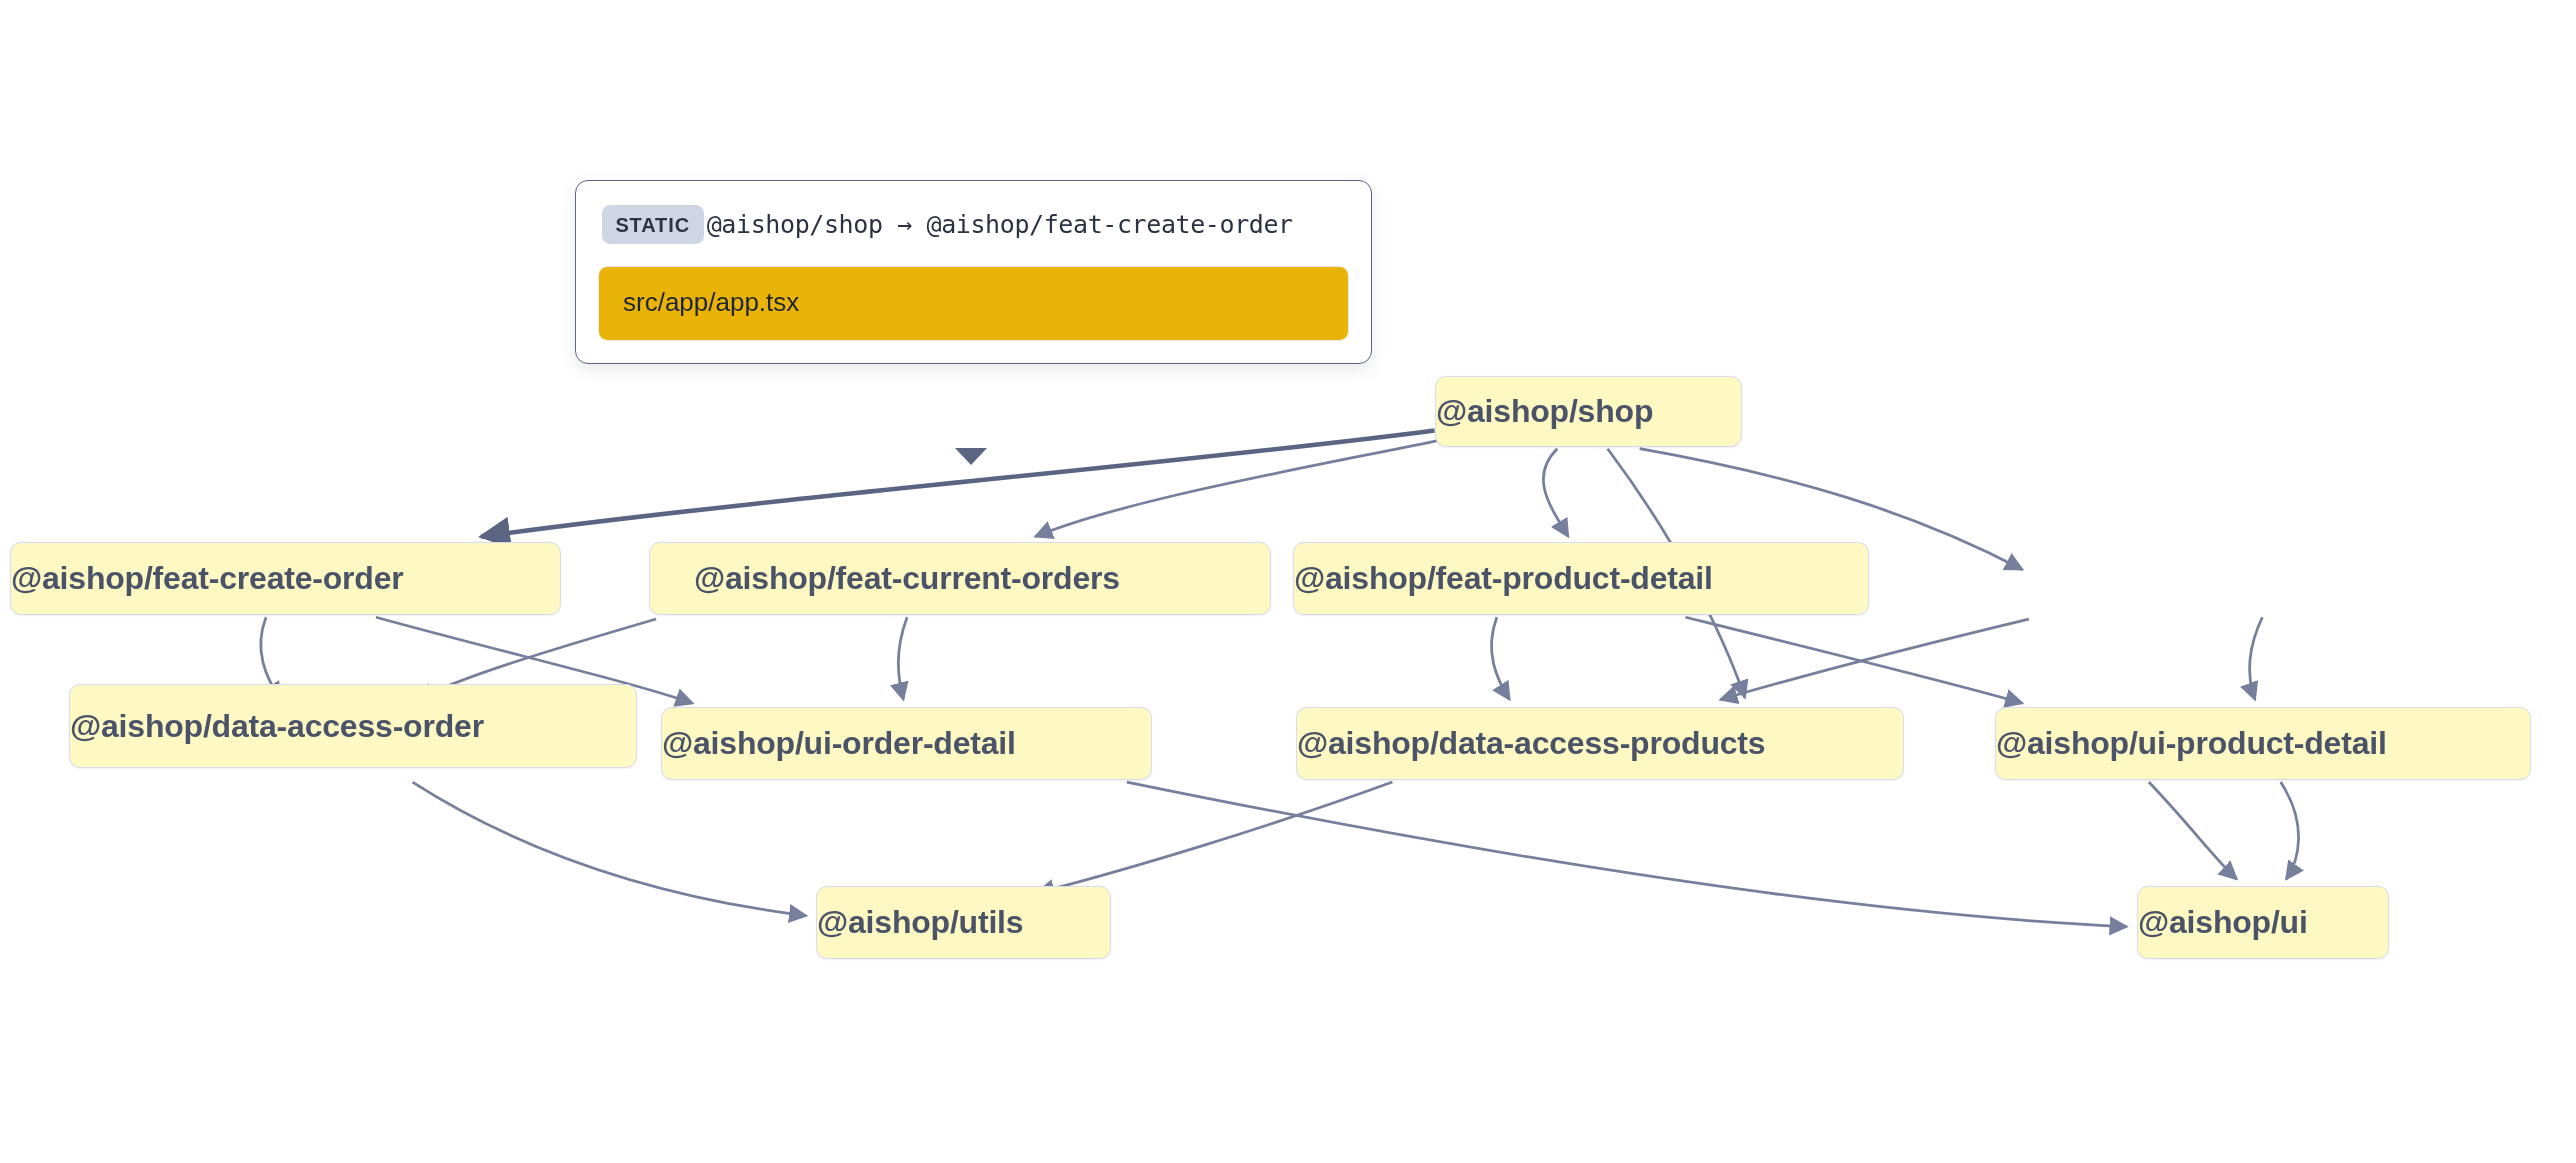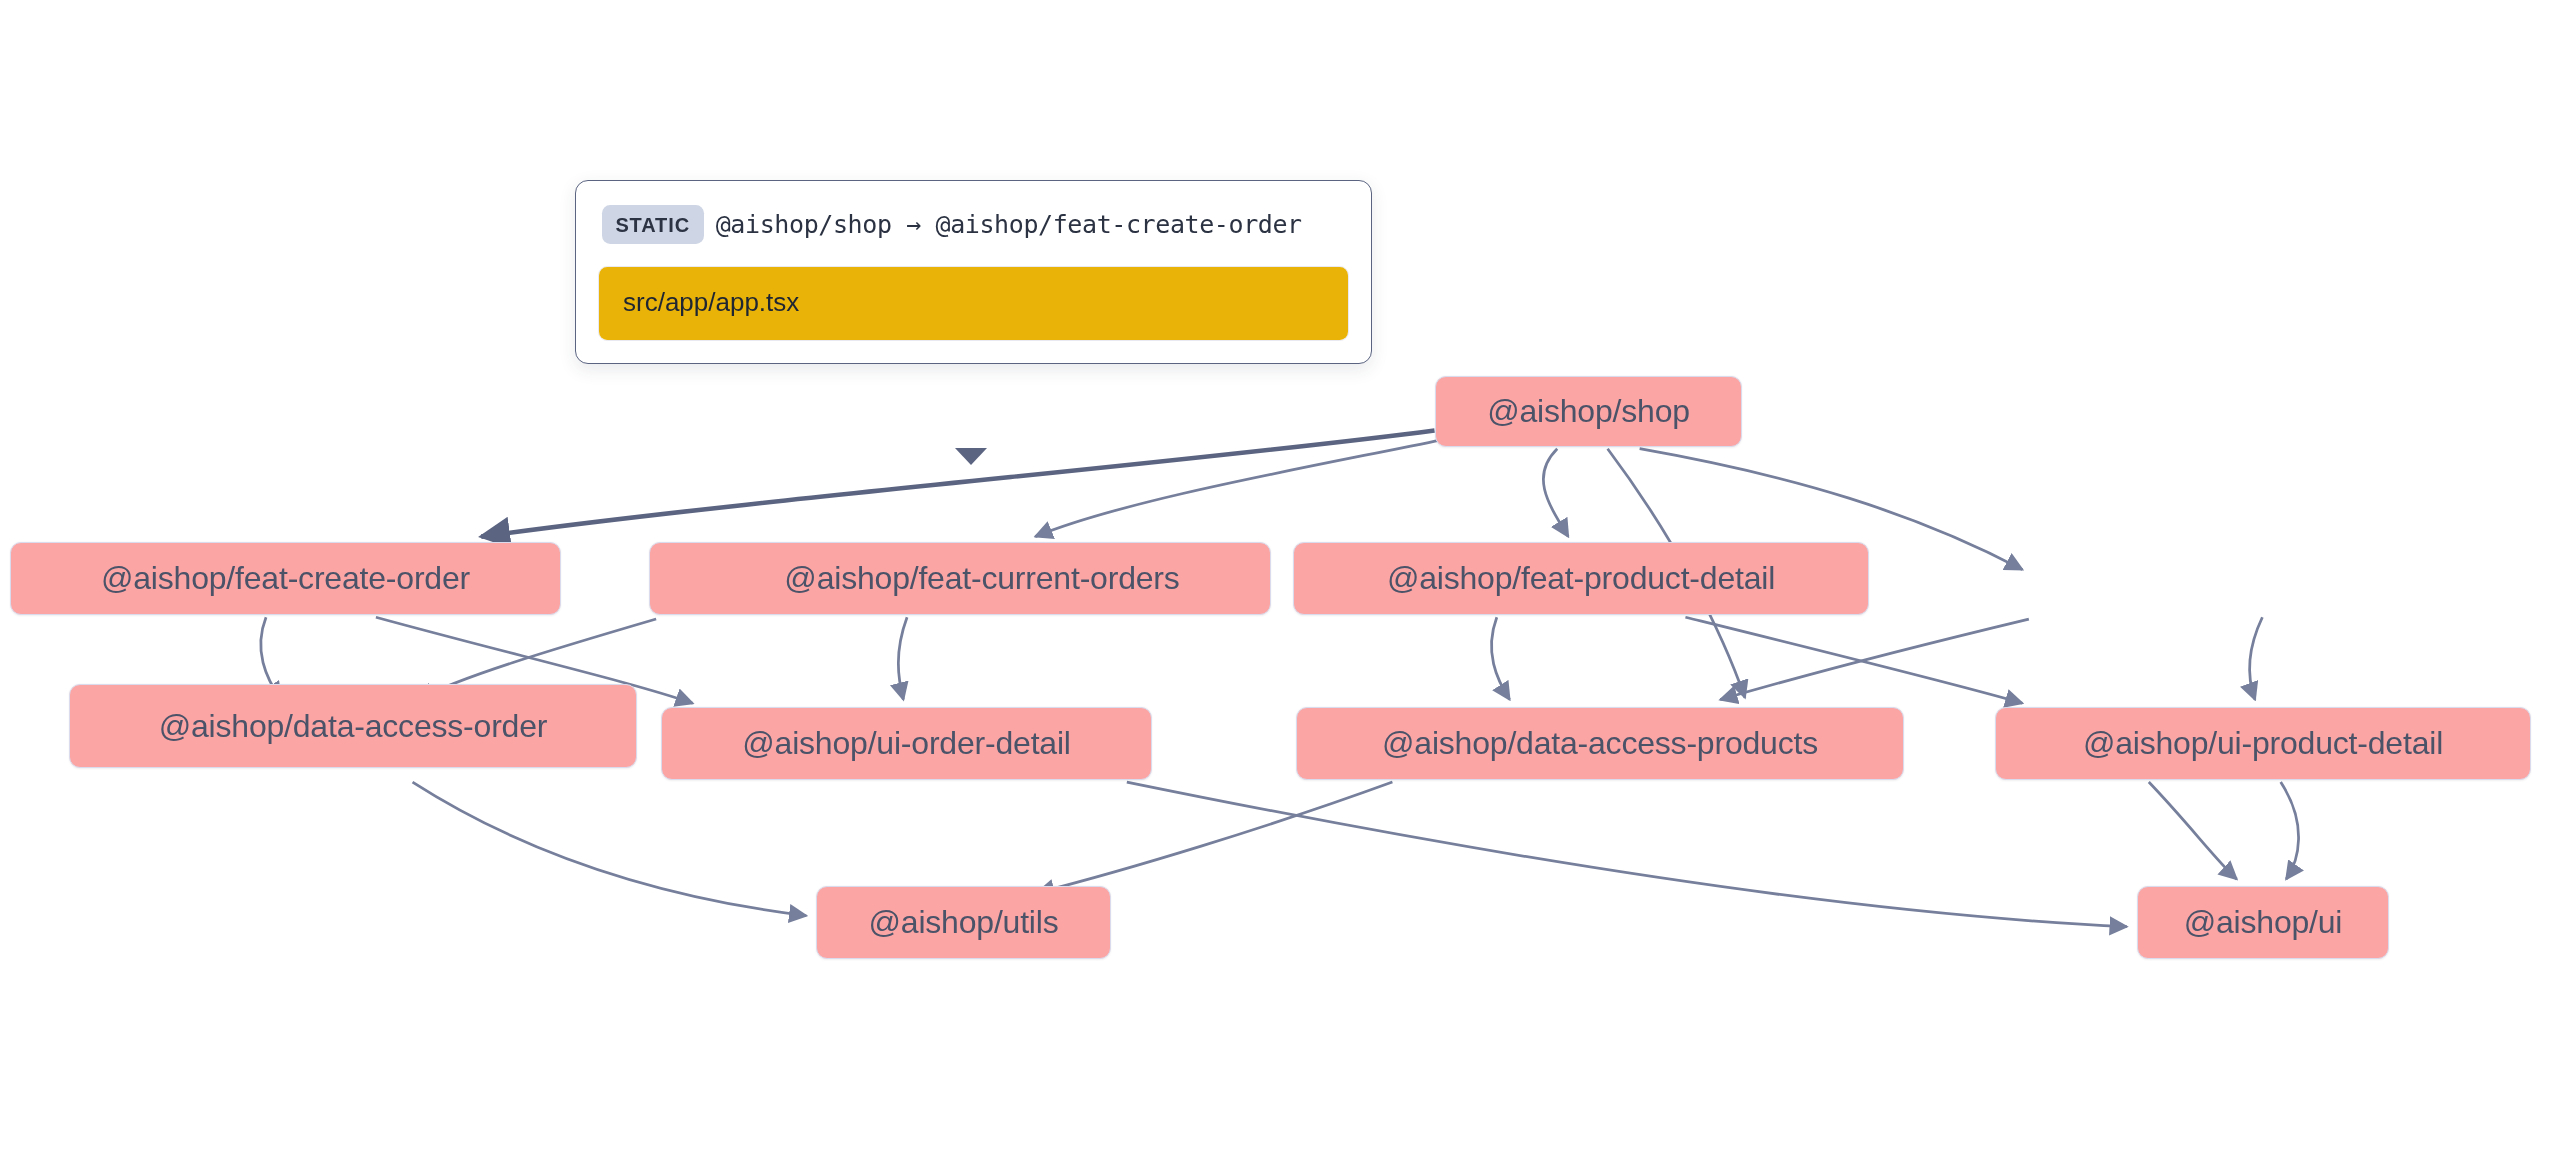--- a/index.html
+++ b/index.html
@@ -30,29 +30,29 @@
     top: 0;
     width: 2576px;
     height: 1163px;
     pointer-events: none;
   }
 
   
   .node {
     position: absolute;
     box-sizing: border-box;
-    background: #fca5a5;
+    background: #fef9c3;
     border: 0.9px solid #dadced;
     border-radius: 11px;
     display: flex;
     align-items: center;
-    justify-content: center;
+    justify-content: flex-start;
     color: #4b5369;
     font-size: 32px;
-    font-weight: 400;
+    font-weight: 700;
     letter-spacing: -0.2px;
     white-space: nowrap;
     box-shadow: 0 0.9px 1.8px rgba(40,48,70,.07);
     cursor: pointer;
   }
 
   
   #tooltip-card {
     position: absolute;
     left: 575px;
@@ -73,21 +73,21 @@
     width: 0;
     height: 0;
     border-left: 16.5px solid transparent;
     border-right: 16.5px solid transparent;
     border-top: 17.4px solid #5b6481;
     z-index: 31;
   }
   .tt-head {
     display: flex;
     align-items: center;
-    gap: 12px;
+    gap: 3px;
     padding: 3.7px 3.7px 11px 3.7px;
   }
   .tt-badge {
     background: #ced5e4;
     color: #2c3444;
     font-size: 20px;
     font-weight: bold;
     letter-spacing: 0.9px;
     border-radius: 8.2px;
     padding: 10px 13.7px 9.2px 13.7px;

